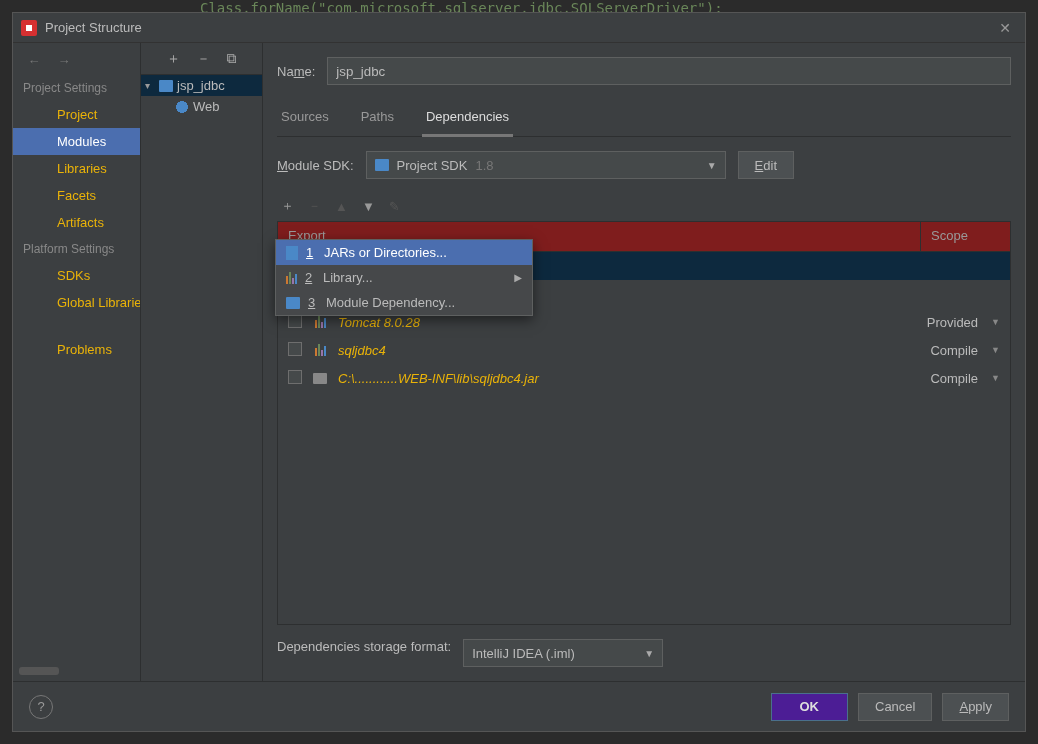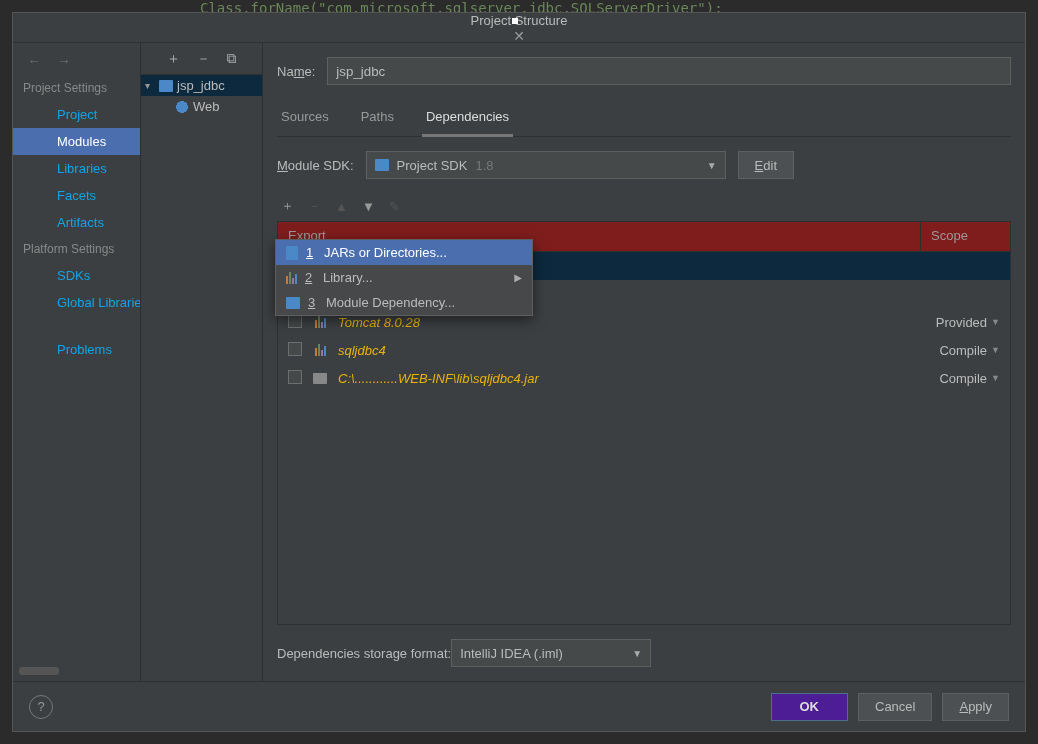--- a/index.html
+++ b/index.html
@@ -1,30 +1,30 @@
 <!DOCTYPE html>
 <html><head>
 <meta charset="utf-8">
 <style>
 * { margin: 0; padding: 0; box-sizing: border-box; font-family: "Segoe UI", Arial, sans-serif; }
 body { background: #2b2b2b; width: 1038px; height: 744px; overflow: hidden; position: relative; color: #bbbbbb; font-size: 13px; }
 .code-bg { position: absolute; top: 0; left: 0; width: 100%; height: 14px; color: #6a8759; font-family: monospace; font-size: 14px; padding-left: 200px; white-space: nowrap; }
 .dialog { position: absolute; top: 12px; left: 12px; width: 1014px; height: 720px; background: #3c3f41; border: 1px solid #555; display: flex; flex-direction: column; }
-.titlebar { height: 30px; display: flex; align-items: center; padding: 0 8px; border-bottom: 1px solid #323232; flex-direction: column; }
+.titlebar { height: 30px; display: flex; align-items: center; padding: 0 8px; border-bottom: 1px solid #323232; }
 .titlebar-icon { width: 16px; height: 16px; background: #d63031; border-radius: 2px; margin-right: 8px; position: relative; }
 .titlebar-icon::after { content: ""; position: absolute; width: 6px; height: 6px; background: #fff; top: 5px; left: 5px; }
 .titlebar-text { flex: 1; color: #bbbbbb; }
 .close-x { width: 24px; text-align: center; color: #999; cursor: pointer; font-size: 14px; }
 .body { flex: 1; display: flex; overflow: hidden; }
 
 .left-col { width: 128px; background: #3c3f41; border-right: 1px solid #2d2f30; display: flex; flex-direction: column; }
 .nav-arrows { height: 32px; display: flex; align-items: center; gap: 12px; padding-left: 12px; color: #777; }
 .arrow { width: 18px; text-align: center; cursor: pointer; }
 .nav-heading { padding: 6px 10px; color: #888; font-size: 12px; white-space: nowrap; overflow: hidden; }
-.nav-item { padding: 6px 10px 6px 44px; color: #0ea5e9; cursor: pointer; white-space: nowrap; overflow: hidden; }
+.nav-item { padding: 6px 10px 6px 44px; color: #eab308; cursor: pointer; white-space: nowrap; overflow: hidden; }
 .nav-item.sel { background: #4b6eaf; color: #fff; }
 .scrollbar-stub { margin-top: auto; height: 8px; background: #555; width: 40px; margin-left: 6px; margin-bottom: 6px; border-radius: 3px; }
 
 .mid-col { width: 122px; background: #3c3f41; border-right: 1px solid #2d2f30; }
 .mid-toolbar { height: 32px; display: flex; align-items: center; justify-content: center; gap: 16px; color: #aaa; font-size: 14px; border-bottom: 1px solid #2d2f30; }
 .tb-btn { cursor: pointer; }
 .tree-row { display: flex; align-items: center; gap: 4px; padding: 3px 4px; cursor: pointer; }
 .tree-row.sel { background: #0d293e; }
 .chevron { width: 10px; color: #999; font-size: 10px; }
 .folder-i { width: 14px; height: 12px; background: #4a88c7; border-radius: 1px; position: relative; display: inline-block; }
@@ -60,24 +60,24 @@
 .dep-checkbox { width: 14px; height: 14px; border: 1px solid #6e6e6e; background: #45494a; display: inline-block; }
 .dep-row .icon { width: 16px; display: flex; justify-content: center; }
 .lib-icon { display: inline-flex; gap: 1px; align-items: flex-end; height: 12px; }
 .lib-icon i { width: 2px; background: #4a88c7; display: block; }
 .lib-icon i:nth-child(1){height:8px;background:#cc7832}
 .lib-icon i:nth-child(2){height:12px;background:#6a8759}
 .lib-icon i:nth-child(3){height:6px;background:#9876aa}
 .lib-icon i:nth-child(4){height:10px;background:#4a88c7}
 .folder-sm { width: 14px; height: 11px; background: #888; border-radius: 1px; display: inline-block; }
 .dep-row .name { flex: 1; color: #eab308; white-space: nowrap; overflow: hidden; font-style: italic; }
-.dep-row .scope { width: 80px; color: #bbbbbb; display: flex; align-items: center; justify-content: flex-end; gap: 4px; }
+.dep-row .scope { width: 80px; color: #bbbbbb; display: flex; align-items: center; justify-content: flex-end; gap: 13px; }
 .caret-d { font-size: 9px; color: #888; }
 
-.storage-row { display: flex; align-items: center; padding: 14px 0; }
+.storage-row { display: flex; align-items: flex-start; gap: 12px; padding: 14px 0; }
 .combo.storage { width: 200px; }
 
 .footer { height: 50px; border-top: 1px solid #2d2f30; display: flex; align-items: center; padding: 0 16px; gap: 10px; }
 .help-circle { width: 24px; height: 24px; border: 1px solid #777; border-radius: 50%; display: flex; align-items: center; justify-content: center; color: #999; cursor: pointer; }
 .footer-spacer { flex: 1; }
 .btn-primary { background: #4c1d95; border: 1px solid #4a708b; height: 28px; padding: 0 28px; color: #ddd; cursor: pointer; display: flex; align-items: center; font-weight: bold; }
 
 
 .popup { position: absolute; left: 275px; top: 239px; width: 258px; background: #46484a; border: 1px solid #5e6060; box-shadow: 0 4px 12px rgba(0,0,0,0.5); z-index: 10; }
 .popup-item { display: flex; align-items: center; gap: 8px; padding: 5px 10px; cursor: pointer; }

